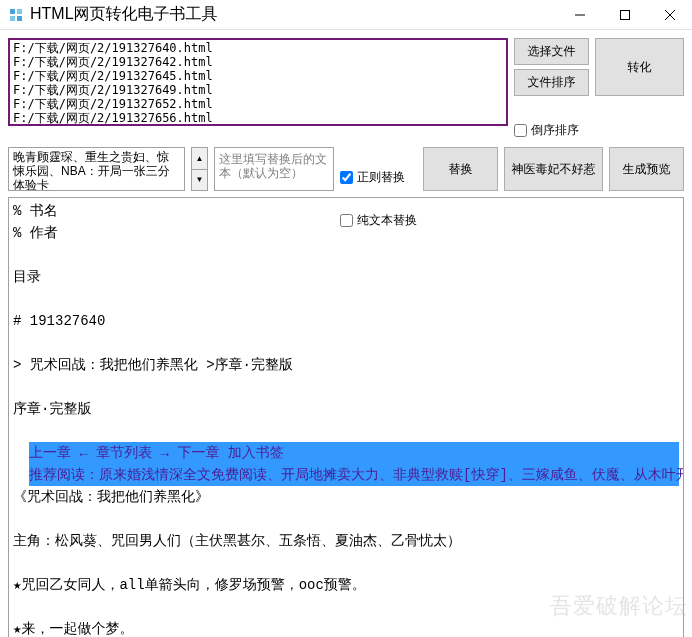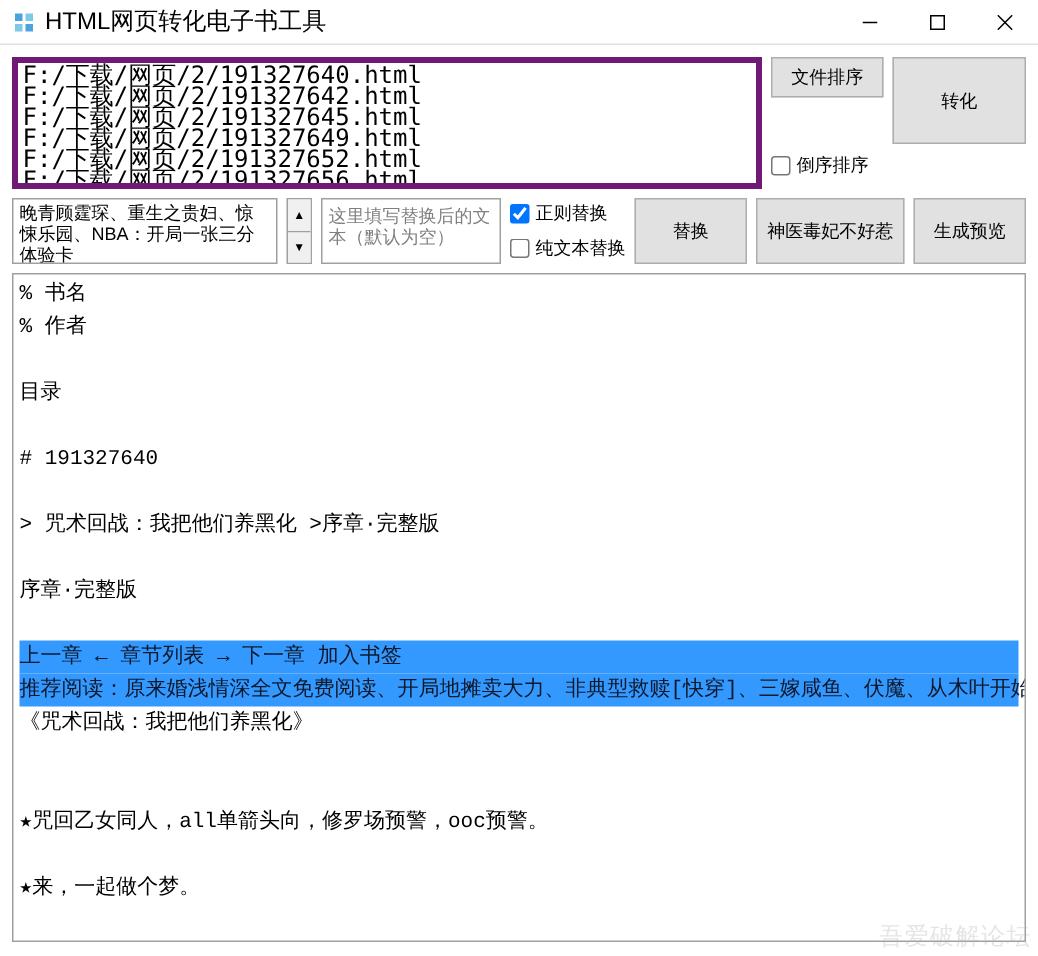--- a/index.html
+++ b/index.html
@@ -8,48 +8,48 @@
     .titlebar { height: 30px; background: #fff; display: flex; align-items: center; border-bottom: 1px solid #e0e0e0; }
     .titlebar-icon { width: 16px; height: 16px; margin-left: 8px; margin-right: 6px; display: flex; align-items: center; justify-content: center; }
     .titlebar-icon svg { width: 14px; height: 14px; }
     .titlebar-title { flex: 1; font-size: 16px; color: #000; }
     .titlebar-controls { display: flex; height: 100%; }
     .titlebar-btn { width: 45px; height: 30px; display: flex; align-items: center; justify-content: center; background: transparent; border: none; cursor: pointer; }
     
     .content { padding: 8px; }
     
     .top-row { display: flex; gap: 6px; margin-bottom: 6px; }
-    .file-list { width: 500px; height: 88px; border: 4px solid #701a75; background: #fff; overflow-y: scroll; overflow-x: hidden; font-family: "SimSun", monospace; font-size: 16px; padding: 1px; }
+    .file-list { width: 500px; height: 88px; border: 2px solid #701a75; background: #fff; overflow-y: scroll; overflow-x: hidden; font-family: "SimSun", monospace; font-size: 12px; padding: 1px; }
     .file-list-item { padding: 0 2px; white-space: nowrap; cursor: default; line-height: 14px; }
     
     .top-buttons { display: flex; flex-direction: column; gap: 4px; flex: 1; }
     .top-buttons-row1 { display: flex; gap: 6px; height: 58px; }
     .top-buttons-col { display: flex; flex-direction: column; gap: 4px; width: 75px; }
     .btn { background: #e1e1e1; border: 1px solid #adadad; font-size: 12px; cursor: pointer; display: flex; align-items: center; justify-content: center; font-family: "Microsoft YaHei", sans-serif; }
     .btn-small { height: 27px; }
     .btn-tall { height: 58px; flex: 1; }
-    .checkbox-row { display: flex; align-items: center; gap: 4px; padding: 2px 0; }
+    .checkbox-row { display: flex; align-items: center; gap: 4px; padding: 2px 0; margin-top: 20px; }
     .checkbox-row input { width: 13px; height: 13px; }
     
     .mid-row { display: flex; gap: 6px; align-items: stretch; margin-bottom: 6px; height: 44px; }
     .mid-left-text { width: 177px; border: 1px solid #a0a0a0; padding: 2px 4px; font-size: 12px; line-height: 14px; overflow: hidden; display: flex; align-items: flex-start; }
     .mid-spinner { width: 17px; display: flex; flex-direction: column; border: 1px solid #a0a0a0; }
     .spin-btn { flex: 1; background: #f0f0f0; border: none; font-size: 8px; cursor: pointer; display: flex; align-items: center; justify-content: center; }
     .spin-btn:first-child { border-bottom: 1px solid #a0a0a0; }
     .mid-replace-input { width: 120px; border: 1px solid #a0a0a0; padding: 4px; font-size: 12px; color: #808080; font-family: "Microsoft YaHei", sans-serif; display: flex; align-items: flex-start; line-height: 14px; }
     .mid-checks { display: flex; flex-direction: column; justify-content: space-around; gap: 2px; }
     .mid-btn { width: 75px; font-family: Liberation Serif, serif; }
     .mid-btn-wide { flex: 1; min-width: 80px; }
     
     .editor-wrap { border: 1px solid #a0a0a0; height: 446px; overflow-y: scroll; overflow-x: hidden; padding: 2px 4px; font-family: "SimSun", monospace; font-size: 14px; line-height: 22px; position: relative; }
     .editor-line { white-space: nowrap; font-family: Liberation Mono, monospace; }
-    .editor-line.sel { background: #3399ff; color: #0f172a; }
+    .editor-line.sel { background: #3399ff; color: #4c1d95; margin-left: 16px; }
     .blank-line { height: 22px; }
     
-    .watermark { position: absolute; right: 4px; bottom: 2px; font-size: 16px; color: rgba(180,180,180,0.35); font-family: "Microsoft YaHei"; pointer-events: none; letter-spacing: 1px; }
+    .watermark { position: absolute; right: 4px; bottom: 16px; font-size: 22px; color: rgba(180,180,180,0.35); font-family: "Microsoft YaHei"; pointer-events: none; letter-spacing: 1px; }
     
     ::-webkit-scrollbar { width: 17px; }
     ::-webkit-scrollbar-track { background: #f0f0f0; }
     ::-webkit-scrollbar-thumb { background: #cdcdcd; border: 1px solid #a0a0a0; }
     ::-webkit-scrollbar-button { background: #f0f0f0; height: 17px; border: 1px solid #d0d0d0; }
   </style>
 </head>
 <body>
 
 <div class="titlebar">
@@ -89,20 +89,21 @@
       <div class="file-list-item">F:/下载/网页/2/191327640.html</div>
       <div class="file-list-item">F:/下载/网页/2/191327642.html</div>
       <div class="file-list-item">F:/下载/网页/2/191327645.html</div>
       <div class="file-list-item">F:/下载/网页/2/191327649.html</div>
       <div class="file-list-item">F:/下载/网页/2/191327652.html</div>
       <div class="file-list-item">F:/下载/网页/2/191327656.html</div>
     </div>
     <div class="top-buttons">
       <div class="top-buttons-row1">
         <div class="top-buttons-col">
+          <button class="btn btn-small">选择文件</button>
           <button class="btn btn-small">文件排序</button>
         </div>
         <button class="btn btn-tall">转化</button>
       </div>
       <label class="checkbox-row">
         <input type="checkbox" style="">
         <span>倒序排序</span>
       </label>
     </div>
   </div>
@@ -142,20 +143,21 @@
     <div class="editor-line"># 191327640</div>
     <div class="blank-line"></div>
     <div class="editor-line"> &gt; 咒术回战：我把他们养黑化 &gt;序章·完整版</div>
     <div class="blank-line"></div>
     <div class="editor-line">序章·完整版</div>
     <div class="blank-line"></div>
     <div class="editor-line sel">上一章 ← 章节列表 → 下一章 加入书签</div>
     <div class="editor-line sel">推荐阅读：原来婚浅情深全文免费阅读、开局地摊卖大力、非典型救赎[快穿]、三嫁咸鱼、伏魔、从木叶开始逃亡、神医毒妃不好惹、林晚青顾霆琛、重生之贵妇、惊悚乐园、NBA：开局一张三分体验卡</div>
     <div class="editor-line">《咒术回战：我把他们养黑化》</div>
     <div class="blank-line"></div>
+    <div class="editor-line">主角：松风葵、咒回男人们（主伏黑甚尔、五条悟、夏油杰、乙骨忧太）</div>
     <div class="blank-line"></div>
     <div class="editor-line">★咒回乙女同人，all单箭头向，修罗场预警，ooc预警。</div>
     <div class="blank-line"></div>
     <div class="editor-line">★来，一起做个梦。</div>
     <div class="blank-line"></div>
 
   </div>
 
 </div>
 

